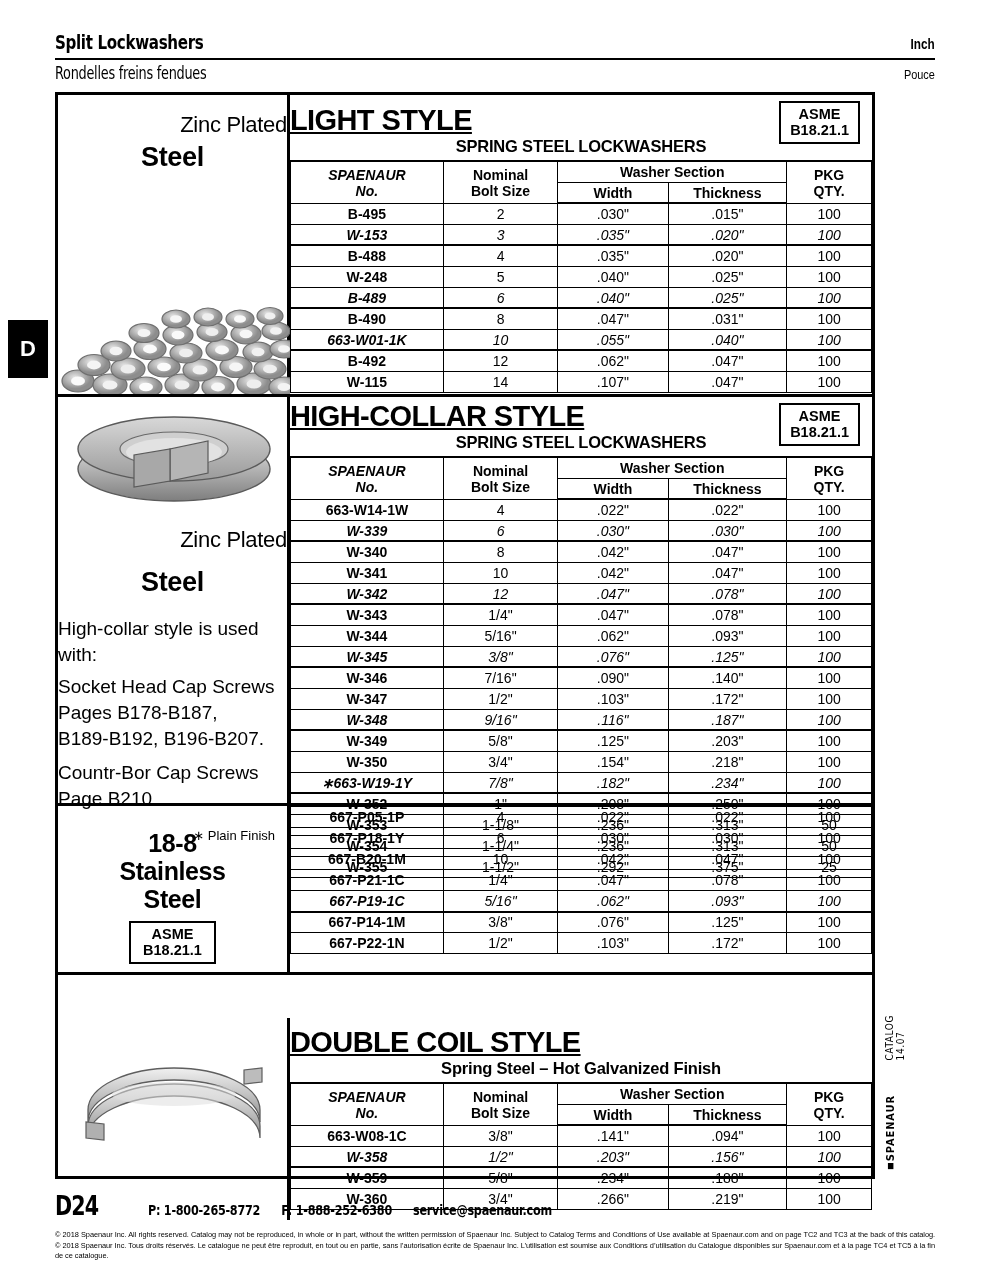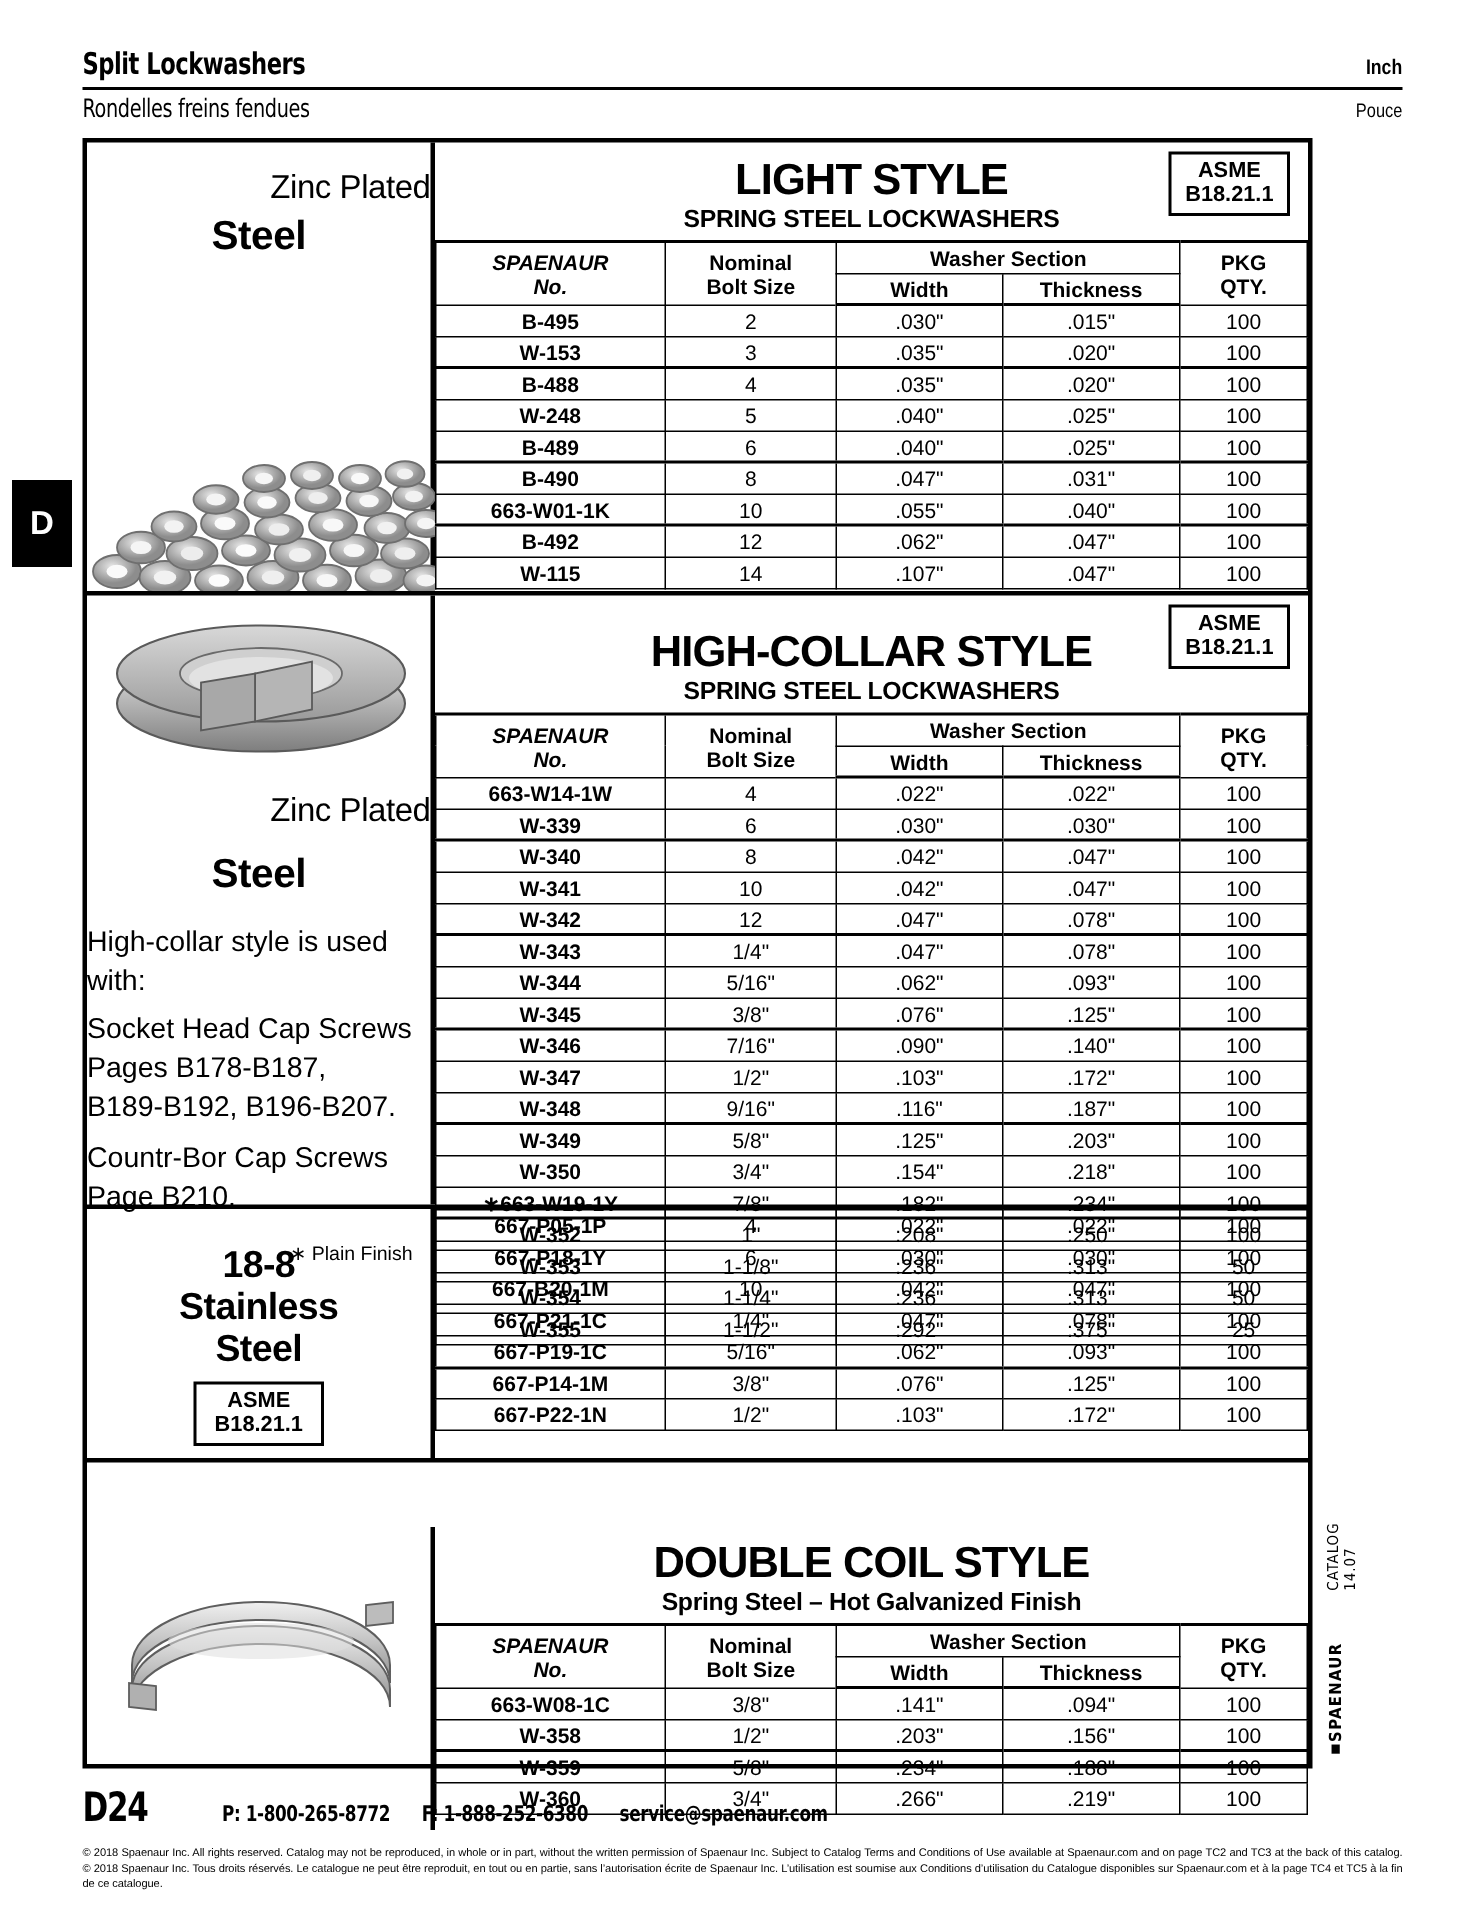--- a/index.html
+++ b/index.html
@@ -34,39 +34,39 @@
   .frame { position: absolute; left: 55px; top: 92px; width: 820px; height: 1087px;
            border: 3px solid #000; }
 
   .sect { position: relative; border-bottom: 3px solid #000; display: flex; }
   .sect:last-child { border-bottom: none; }
   .leftcol { width: 232px; border-right: 3px solid #000; position: relative; flex: none; }
   .rightcol { flex: 1; position: relative; }
 
   
   .titlewrap { position: relative; padding: 10px 0 4px 0; }
-  .big-title { text-align: center; font-size: 29px; font-weight: bold;
-               letter-spacing: -0.6px; line-height: 1.05; }
+  .big-title { text-align: left; font-size: 29px; font-weight: bold;
+               letter-spacing: -0.6px; line-height: 1.05; text-decoration: underline; }
   .sub-title { text-align: center; font-size: 16.5px; font-weight: bold;
                letter-spacing: -0.2px; margin-top: 2px; }
   .asme { position: absolute; right: 12px; top: 6px; border: 2px solid #000;
           padding: 3px 9px 4px 9px; text-align: center; line-height: 1.12;
           font-size: 14.5px; font-weight: bold; background: #fff; }
 
   
   table.spec { width: 100%; border-collapse: collapse; table-layout: fixed; }
   table.spec th, table.spec td { border: 1px solid #000; text-align: center;
         font-size: 14px; padding: 0; height: 21px; vertical-align: middle; }
   table.spec thead th { font-weight: bold; }
   .c1 { width: 26.3%; } .c2 { width: 19.7%; } .c3 { width: 19.0%; }
   .c4 { width: 20.4%; } .c5 { width: 14.6%; }
   .hd-it { font-style: italic; font-weight: bold; }
   .spn-no { font-weight: bold; font-size: 14px; }
   .val { font-size: 14px; }
-  tr.grp-end td { border-bottom: 2.5px solid #000; }
+  tr.grp-end td { border-bottom: 2.5px solid #000; font-style: italic; }
   table.spec thead tr:first-child th { border-top: 2.5px solid #000; }
   table.spec thead tr:last-child th { border-bottom: 2.5px solid #000; }
   .hcell2 { height: 21px; }
 
   
   .lbl-thin { text-align: right; font-size: 22px; letter-spacing: -0.3px; }
   .lbl-bold { text-align: center; font-size: 27px; font-weight: bold; letter-spacing: -0.3px; }
   .lbl-18 { text-align: center; font-size: 25px; font-weight: bold; line-height: 1.12; letter-spacing: -0.4px; }
   .note { text-align: left; font-size: 19px; line-height: 1.35; }
   .plain { text-align: right; font-size: 13px; padding-right: 12px; }
@@ -340,21 +340,21 @@
           <div>High-collar style is used with:</div>
           <div style="margin-top:7px;">Socket Head Cap Screws</div>
           <div>Pages B178-B187,</div>
           <div>B189-B192, B196-B207.</div>
           <div style="margin-top:9px;">Countr-Bor Cap Screws</div>
           <div>Page B210.</div>
         </div>
         <div class="plain" style="margin-top:17px;">∗ Plain Finish</div>
       </div>
       <div class="rightcol">
-        <div class="titlewrap" style="padding-top:23px;">
+        <div class="titlewrap" style="padding-top:4px;">
           <div class="big-title">HIGH-COLLAR STYLE</div>
           <div class="sub-title">SPRING STEEL LOCKWASHERS</div>
           <div class="asme">
             <div>ASME</div>
             <div>B18.21.1</div>
           </div>
         </div>
         <table class="spec">
           <colgroup>
               <col class="c1">

